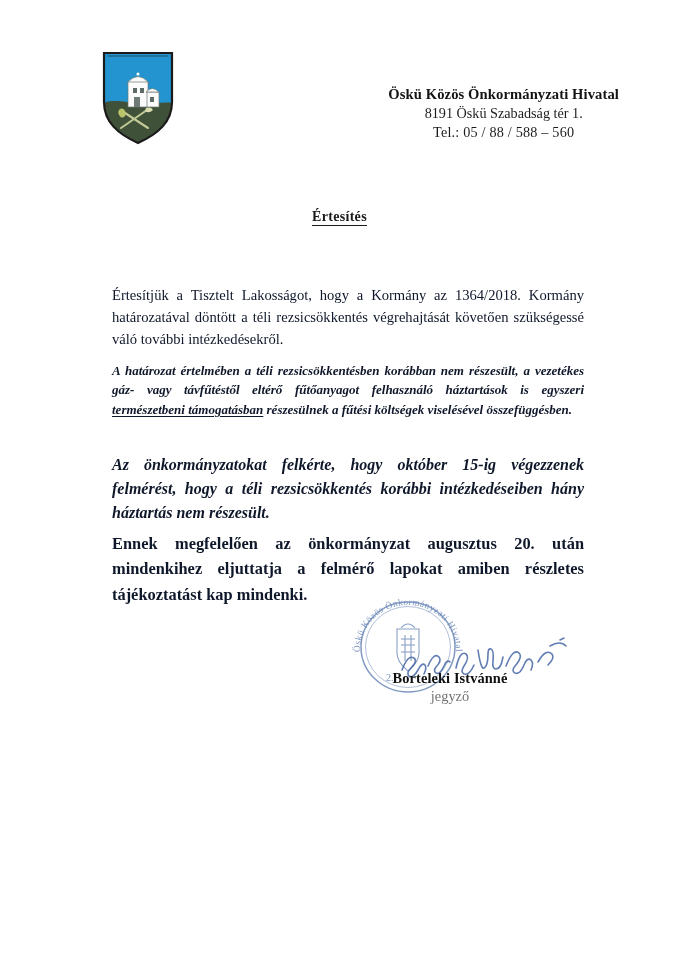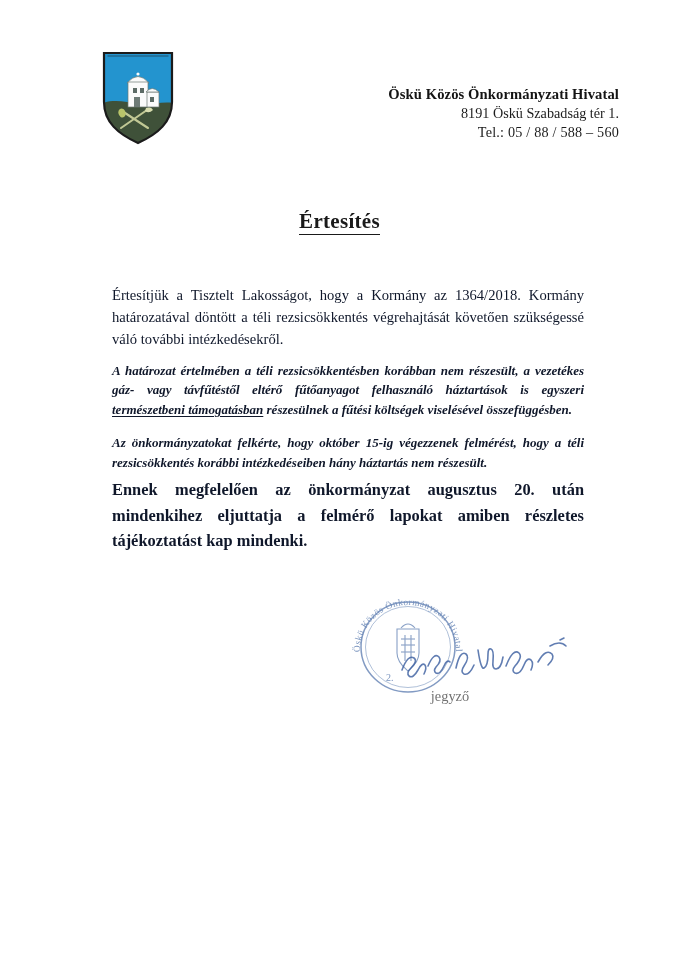--- a/index.html
+++ b/index.html
@@ -54,31 +54,32 @@
     font-weight: bold;
     letter-spacing: .1px;
     color: #141414;
     white-space: nowrap;
   }
   .org-addr, .org-tel {
     font-size: 14.2px;
     font-weight: normal;
     color: #1c1c1c;
     white-space: nowrap;
+    text-align: center;
   }
   .org-tel { letter-spacing: .2px; }
 
   
   .doc-title {
     position: absolute;
     left: 0;
     top: 209px;
     width: 679px;
     text-align: center;
-    font-size: 21px;
+    font-size: 14px;
     font-weight: bold;
     letter-spacing: .3px;
   }
   .doc-title span {
     border-bottom: 1.2px solid #1a1a1a;
     padding-bottom: 1px;
   }
 
   
   .body-area {
@@ -102,25 +103,25 @@
     line-height: 1.52;
     font-weight: bold;
     margin-top: 10px;
     font-style: italic;
   }
   .p-bold u {
     text-decoration: underline;
     text-underline-offset: 2px;
   }
   .p-italic {
-    font-size: 13px;
+    font-size: 16px;
     line-height: 1.52;
     font-weight: bold;
     font-style: italic;
-    margin-top: 13px;
+    margin-top: 33px;
   }
   .p-emph {
     font-size: 16.4px;
     line-height: 1.56;
     font-weight: bold;
     margin-top: 5px;
   }
 
   
   .closing {
@@ -286,16 +287,17 @@
           <path d="M58 32 q4 -18 10 -14 q4 3 -2 12 q-4 6 0 8 q5 2 10 -9"></path>
           <path d="M80 14 q3 20 6 18 q4 -2 4 -14 q0 -6 3 -5 q3 1 2 12 q-1 8 3 8 q5 0 7 -12"></path>
           <path d="M108 30 q7 -18 13 -13 q4 4 -4 13 q-4 5 0 7 q5 2 9 -8 q3 -8 7 -5 q3 3 0 10"></path>
           <path d="M140 26 q8 -14 14 -8 q3 4 -4 11"></path>
           <path d="M152 10 q10 -6 16 0"></path>
           <path d="M162 4 l4 -2"></path>
         </g>
       </svg>
     </div>
 
+    <div class="sig-name">Borteleki Istvánné</div>
     <div class="sig-role">jegyző</div>
   </div>
 
 </div>
 
 </body></html>

